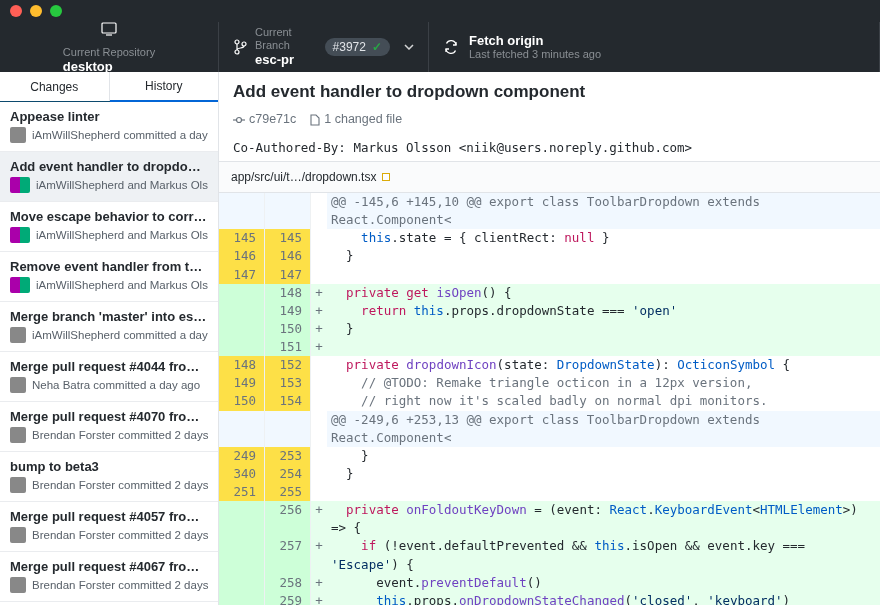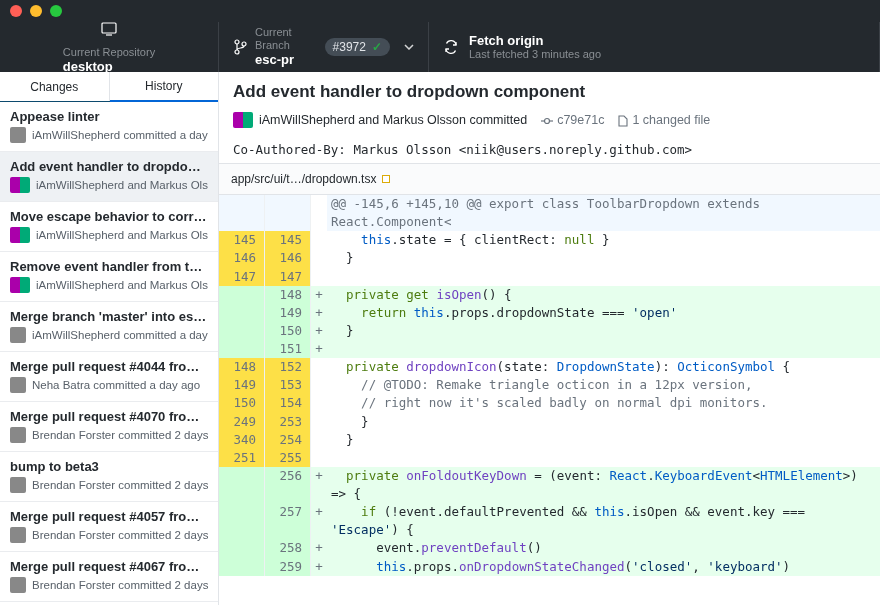--- a/index.html
+++ b/index.html
@@ -53,21 +53,21 @@
 .ln { width: 46px; text-align: right; padding-right: 8px; color: #6a737d; background: #fde047; border-right: 1px solid #eef1f3; user-select: none; }
 .ln.new { }
 .gutter { width: 16px; text-align: center; color: #6a737d; }
 .code { flex: 1; white-space: pre-wrap; word-break: break-word; padding-left: 4px; }
 .row-hunk .ln { background: #f1f8ff; }
 .row-hunk .code { background: #f1f8ff; color: #6a737d; }
 .row-add .ln { background: #cdffd8; }
 .row-add .gutter, .row-add .code { background: #e6ffed; }
 .row-ctx .code { }
 
-.tok-kw { color: #4d7c0f; }
+.tok-kw { color: #be185d; }
 .tok-fn { color: #6f42c1; }
 .tok-str { color: #032f62; }
 .tok-type { color: #005cc5; }
 .tok-this { color: #005cc5; }
 .tok-comment { color: #6a737d; }
 
 svg { display: block; }
 </style>
 </head>
 <body>
@@ -213,24 +213,20 @@
           </div>
         </div>
         <div class="commit"></div>
       </div>
   </div>
 
   <div class="content">
     <div class="header">
       <h2>Add event handler to dropdown component</h2>
       <div class="header-meta">
-        <span style="display:flex;align-items:center;gap:6px">
-          <span class="avatar pair" style="background:linear-gradient(90deg,#a0a 50%,#0a7 50%)"></span>
-          <span>iAmWillShepherd and Markus Olsson committed</span>
-        </span>
         <span class="sep">
           <svg width="12" height="12" viewBox="0 0 12 12">
               <circle cx="6" cy="6" r="2.5" fill="none" stroke="#6a737d" stroke-width="1.2"></circle>
               <line x1="0" y1="6" x2="3.5" y2="6" stroke="#6a737d" stroke-width="1.2"></line>
               <line x1="8.5" y1="6" x2="12" y2="6" stroke="#6a737d" stroke-width="1.2"></line>
             </svg>
           <span>c79e71c</span>
         </span>
         <span class="sep">
           <svg width="10" height="12" viewBox="0 0 10 12">
@@ -307,20 +303,26 @@
           <div class="ln new">153</div>
           <div class="gutter"> </div>
           <div class="code">    <span class="tok-comment">// @TODO: Remake triangle octicon in a 12px version,</span></div>
         </div>
         <div class="diff-row row-ctx">
           <div class="ln">150</div>
           <div class="ln new">154</div>
           <div class="gutter"> </div>
           <div class="code">    <span class="tok-comment">// right now it's scaled badly on normal dpi monitors.</span></div>
         </div>
+        <div class="diff-row row-hunk">
+          <div class="ln"></div>
+          <div class="ln new"></div>
+          <div class="gutter"></div>
+          <div class="code">@@ -249,6 +253,13 @@ export class ToolbarDropdown extends React.Component&lt;</div>
+        </div>
         <div class="diff-row row-ctx">
           <div class="ln">249</div>
           <div class="ln new">253</div>
           <div class="gutter"> </div>
           <div class="code">    }</div>
         </div>
         <div class="diff-row row-ctx">
           <div class="ln">340</div>
           <div class="ln new">254</div>
           <div class="gutter"> </div>

